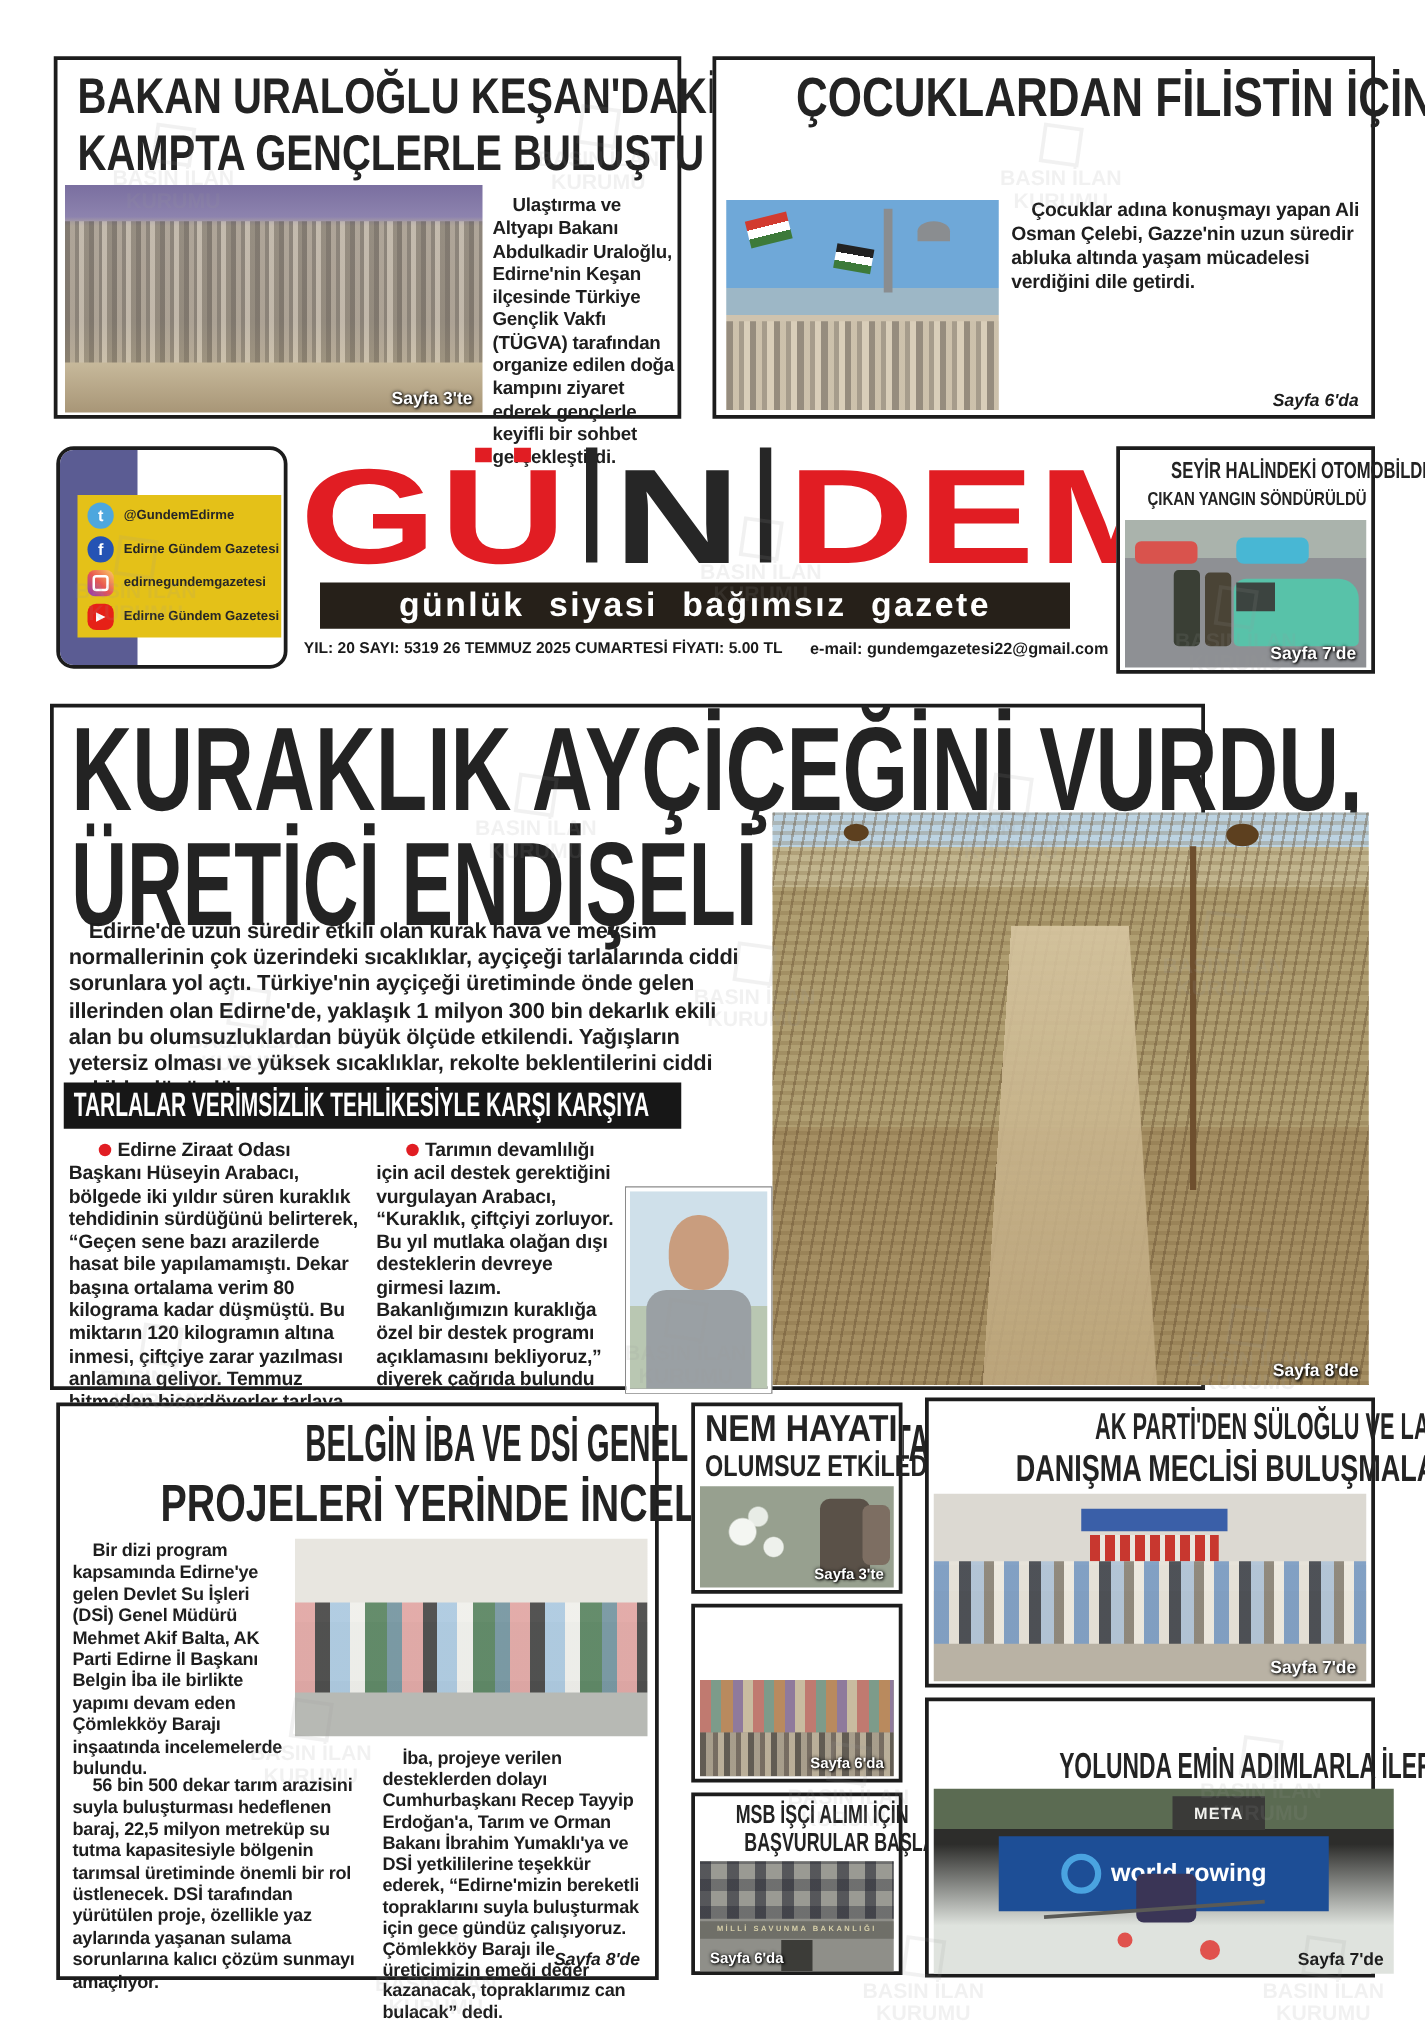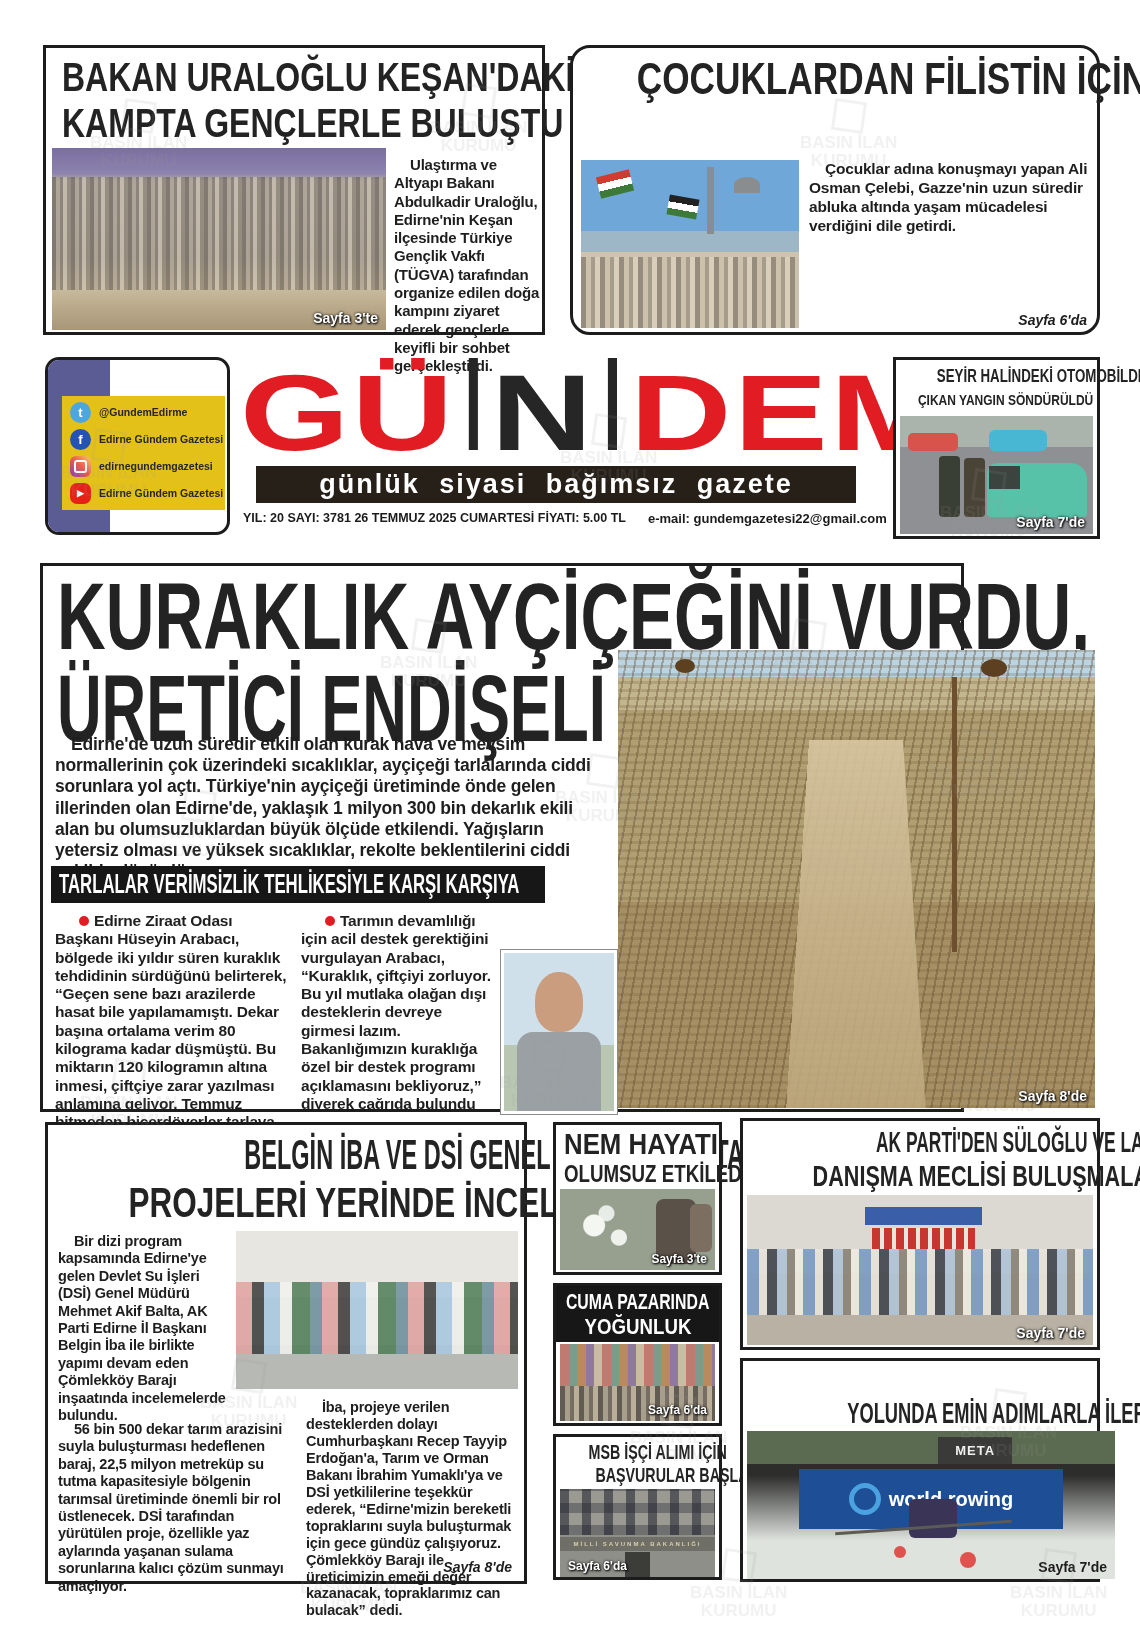--- a/index.html
+++ b/index.html
@@ -41,21 +41,21 @@
   <div class="box" style="left:43px;top:45px;width:502px;height:290px;">
     <div class="line" style="position:absolute;left:16px;top:6px;font-size:40px;line-height:46px;"><span class="sqz sqz-l" style="--s:0.8;">BAKAN URALOĞLU KEŞAN'DAKİ</span></div>
     <div class="line" style="position:absolute;left:16px;top:52px;font-size:40px;line-height:46px;"><span class="sqz sqz-l" style="--s:0.8;">KAMPTA GENÇLERLE BULUŞTU</span></div>
     <div class="ph" style="left:6px;top:100px;width:334px;height:182px;background:linear-gradient(180deg,#7a6fa0 0%,#8d83ae 14%,#b5aca0 18%,#b0a698 60%,#c7b99b 78%,#a89677 100%);">
       <div class="abs" style="left:0;top:16%;width:100%;height:62%;opacity:.55;background:repeating-linear-gradient(90deg,#59524b 0 4px,#a99f92 4px 8px,#6d665e 8px 11px,#cfc6b8 11px 15px,#7d7569 15px 19px);"></div>
       <span class="cap">Sayfa 3'te</span>
     </div>
     <div class="body-txt ind" style="position:absolute;left:348px;top:108px;width:146px;font-size:15px;line-height:1.22;"><span>Ulaştırma ve Altyapı Bakanı Abdulkadir Uraloğlu, Edirne'nin Keşan ilçesinde Türkiye Gençlik Vakfı (TÜGVA) tarafından organize edilen doğa kampını ziyaret ederek gençlerle keyifli bir sohbet gerçekleştirdi.</span></div>
   </div>
 
-  <div class="box" style="left:570px;top:45px;width:530px;height:290px;border-radius:20px;">
+  <div class="box" style="left:570px;top:45px;width:530px;height:290px;">
     <div class="line tc" style="position:absolute;left:0;top:6px;font-size:44px;line-height:50px;"><span class="sqz" style="--s:0.8;">ÇOCUKLARDAN FİLİSTİN İÇİN</span></div>
     <div class="ph" style="left:8px;top:112px;width:218px;height:168px;background:linear-gradient(180deg,#6fa8d8 0 42%,#9db7c6 42% 55%,#cfc3ae 55% 100%);">
       <div class="abs" style="left:58%;top:4%;width:7px;height:40%;background:#8a8d90;"></div>
       <div class="abs" style="left:70%;top:10%;width:26px;height:16px;border-radius:50% 50% 0 0;background:#8a8d90;"></div>
       <div class="abs" style="left:8%;top:8%;width:34px;height:22px;background:linear-gradient(180deg,#d23b2f 0 34%,#fff 34% 67%,#3d7a3a 67% 100%);transform:rotate(-14deg);"></div>
       <div class="abs" style="left:40%;top:22%;width:30px;height:20px;background:linear-gradient(180deg,#222 0 34%,#fff 34% 67%,#3d7a3a 67% 100%);transform:rotate(10deg);"></div>
       <div class="abs" style="left:0;top:58%;width:100%;height:42%;opacity:.5;background:repeating-linear-gradient(90deg,#5d564e 0 5px,#cabfa9 5px 10px,#7d7569 10px 14px,#e3d9c4 14px 19px);"></div>
     </div>
     <div class="body-txt" style="position:absolute;left:236px;top:112px;width:284px;font-size:15.5px;line-height:1.22;">
       <p class="ind" style="margin:0;"><span>Çocuklar adına konuşmayı yapan Ali Osman Çelebi, Gazze'nin uzun süredir abluka altında yaşam mücadelesi verdiğini dile getirdi.</span></p>
@@ -87,21 +87,21 @@
     </div>
   </div>
 
   <div class="abs sqz-l" style="left:240px;top:358px;white-space:nowrap;transform:scaleX(1.3);">
     <span class="logo-letter">GÜ</span><span class="vbar"></span><span class="logo-letter logo-n">N</span><span class="vbar"></span><span class="logo-letter">DEM</span>
   </div>
 
   <div class="abs bar-black" style="left:256px;top:466px;width:600px;height:37px;display:flex;align-items:center;justify-content:center;background:#262019;">
     <span style="font-size:27px;font-weight:bold;letter-spacing:2px;word-spacing:10px;">günlük siyasi  bağımsız gazete</span>
   </div>
-  <div class="abs" style="left:243px;top:511px;font-size:12.5px;font-weight:bold;color:#1b1b1b;">YIL: 20   SAYI: 3781    26 TEMMUZ 2025 CUMARTESİ     FİYATI: 5.00  TL</div>
+  <div class="abs" style="left:243px;top:511px;font-size:12.5px;font-weight:bold;color:#1b1b1b;">YIL: 20   SAYI: 5319    26 TEMMUZ 2025 CUMARTESİ     FİYATI: 5.00  TL</div>
   <div class="abs" style="left:648px;top:511px;font-size:13px;font-weight:bold;color:#1b1b1b;">e-mail: gundemgazetesi22@gmail.com</div>
 
   <div class="box" style="left:893px;top:357px;width:207px;height:182px;">
     <div class="line tc" style="position:absolute;left:0;top:4px;font-size:18.5px;line-height:24px;"><span class="sqz" style="--s:0.72;">SEYİR HALİNDEKİ OTOMOBİLDE</span></div>
     <div class="line tc" style="position:absolute;left:0;top:28px;font-size:15px;line-height:24px;"><span class="sqz" style="--s:0.8;">ÇIKAN YANGIN SÖNDÜRÜLDÜ</span></div>
     <div class="ph" style="left:4px;top:56px;width:193px;height:118px;background:linear-gradient(180deg,#aab3ac 0 26%,#8e9094 26% 100%);">
       <div class="abs" style="left:4%;top:14%;width:26%;height:16%;border-radius:5px;background:#d9534d;"></div>
       <div class="abs" style="left:46%;top:12%;width:30%;height:18%;border-radius:6px;background:#48b7d4;"></div>
       <div class="abs" style="left:45%;top:40%;width:52%;height:46%;border-radius:10px 16px 4px 4px;background:#58c2a9;"></div>
       <div class="abs" style="left:46%;top:42%;width:16%;height:20%;background:#3c4440;"></div>
@@ -161,24 +161,20 @@
     <div class="line" style="position:absolute;left:8px;top:2px;font-size:30px;line-height:34px;"><span class="sqz sqz-l" style="--s:0.86;">NEM HAYATI</span></div>
     <div class="line" style="position:absolute;left:8px;top:36px;font-size:24px;line-height:26px;"><span class="sqz sqz-l" style="--s:0.78;">OLUMSUZ ETKİLEDİ</span></div>
     <div class="ph" style="left:4px;top:64px;width:155px;height:81px;background:radial-gradient(circle at 22% 45%,#f4f6f2 0 8%,rgba(0,0,0,0) 9%),radial-gradient(circle at 38% 60%,#eef1ec 0 7%,rgba(0,0,0,0) 8%),radial-gradient(circle at 30% 30%,#e8ece6 0 6%,rgba(0,0,0,0) 7%),linear-gradient(180deg,#97a08f 0 100%);">
       <div class="abs" style="left:62%;top:12%;width:26%;height:80%;border-radius:8px;background:#5a5148;"></div>
       <div class="abs" style="left:84%;top:18%;width:14%;height:60%;border-radius:6px;background:#7d6e62;"></div>
       <span class="cap" style="font-size:12px;">Sayfa 3'te</span>
     </div>
   </div>
 
   <div class="box" style="left:553px;top:1283px;width:169px;height:143px;">
-    <div class="abs bar-black" style="left:0;top:0;width:100%;height:56px;display:flex;flex-direction:column;align-items:center;justify-content:center;">
-      <span class="sqz" style="--s:0.72;font-size:22px;font-weight:bold;line-height:25px;">CUMA PAZARINDA</span>
-      <span class="sqz" style="--s:0.85;font-size:22px;font-weight:bold;line-height:25px;">YOĞUNLUK</span>
-    </div>
     <div class="ph" style="left:4px;top:58px;width:155px;height:77px;background:linear-gradient(180deg,#8d867b 0 100%);">
       <div class="abs" style="left:0;top:0;width:100%;height:55%;background:repeating-linear-gradient(90deg,#c07a70 0 9px,#7d9b8a 9px 17px,#b98a5e 17px 26px,#8f7a9c 26px 34px,#c9bca0 34px 42px);"></div>
       <div class="abs" style="left:0;top:55%;width:100%;height:45%;opacity:.7;background:repeating-linear-gradient(90deg,#4f4a42 0 5px,#b3a893 5px 10px,#6d6257 10px 14px,#cdc0a6 14px 19px);"></div>
       <span class="cap" style="font-size:12px;">Sayfa 6'da</span>
     </div>
   </div>
 
   <div class="box" style="left:553px;top:1434px;width:169px;height:146px;">
     <div class="line tc" style="position:absolute;left:0;top:3px;font-size:21px;line-height:24px;"><span class="sqz" style="--s:0.68;">MSB İŞÇİ ALIMI İÇİN</span></div>
     <div class="line tc" style="position:absolute;left:0;top:26px;font-size:21px;line-height:24px;"><span class="sqz" style="--s:0.68;">BAŞVURULAR BAŞLADI</span></div>

